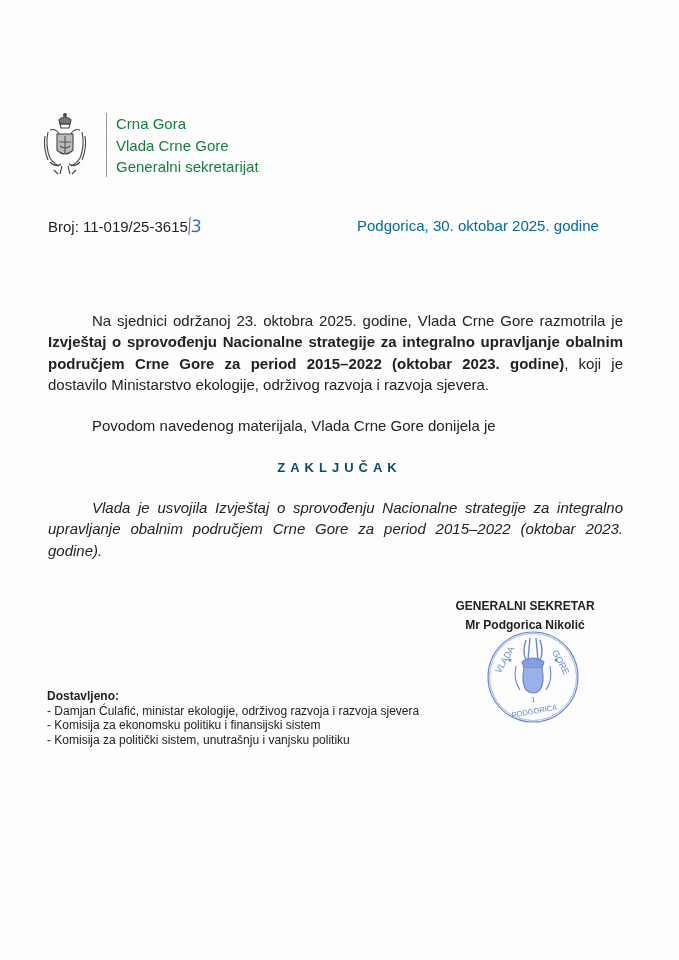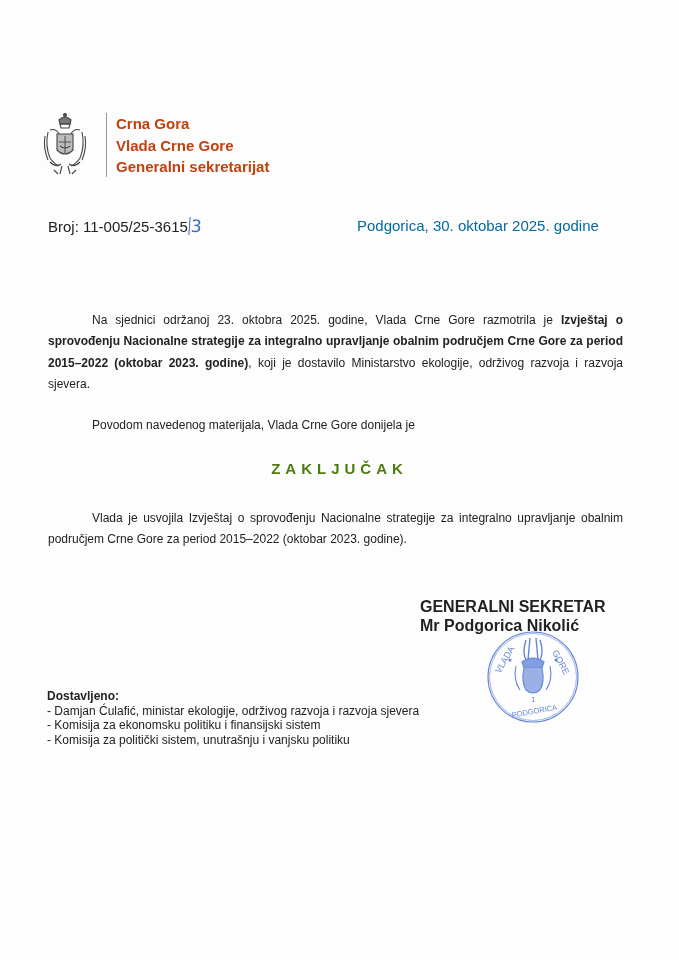--- a/index.html
+++ b/index.html
@@ -4,36 +4,36 @@
 <style>
   html, body { margin: 0; padding: 0; }
   body {
     width: 679px; height: 960px; background: #fdfdfd; position: relative; overflow: hidden;
     font-family: "Liberation Sans", sans-serif; color: #1a1a1a;
   }
   .abs { position: absolute; }
   
   .crest { left: 42px; top: 112px; width: 46px; height: 66px; }
   .vline { left: 106px; top: 113px; width: 1px; height: 64px; background: #9a9a9a; }
-  .org { left: 116px; top: 113px; font-size: 15px; font-weight: bold; line-height: 21.5px; color: #c2410c; }
+  .org { left: 116px; top: 113px; font-size: 15px; font-weight: normal; line-height: 21.5px; color: #15803d; }
   .org div { white-space: nowrap; }
   
   .ref { left: 48px; top: 217px; font-size: 15px; color: #222; white-space: nowrap; }
   .ref .hand { display: inline-block; color: #3a6bb5; font-family: "DejaVu Sans", sans-serif; font-size: 17px; border-left: 1px solid #3a6bb5; padding-left: 1px; margin-left: 1px; transform: skewX(-4deg); line-height: 18px; }
   .place { left: 357px; top: 217px; font-size: 15px; color: #0369a1; white-space: nowrap; }
   
-  .para { left: 48px; width: 575px; font-size: 12px; line-height: 21.4px; text-align: justify; color: #222; }
+  .para { left: 48px; width: 575px; font-size: 15px; line-height: 21.4px; text-align: justify; color: #222; }
   .p1 { top: 310px; }
   .para .indent { display: inline-block; width: 44px; }
   .para b { font-weight: bold; }
   .p2 { top: 415px; left: 92px; width: 531px; }
-  .title { left: 0; width: 679px; top: 460px; text-align: center; font-size: 15px; font-weight: bold; letter-spacing: 5px; color: #4d7c0f; }
-  .p3 { top: 508px; }
+  .title { left: 0; width: 679px; top: 460px; text-align: center; font-size: 13px; font-weight: bold; letter-spacing: 5px; color: #0c4a6e; }
+  .p3 { top: 497px; font-style: italic; }
   
-  .sig { left: 420px; top: 597px; width: 210px; text-align: left; font-size: 16px; font-weight: bold; line-height: 19px; color: #222; }
+  .sig { left: 420px; top: 597px; width: 210px; text-align: center; font-size: 12px; font-weight: bold; line-height: 19px; color: #222; }
   .stamp { left: 486px; top: 630px; width: 94px; height: 94px; }
   
   .dist { left: 47px; top: 689px; font-size: 12px; line-height: 14.5px; color: #222; }
   .dist .head { font-weight: bold; font-size: 12px; }
   .dist div { white-space: nowrap; }
 </style>
 </head>
 <body>
 
 <svg class="abs crest" viewBox="0 0 46 66">
@@ -56,21 +56,21 @@
   </g>
 </svg>
 <div class="abs vline"></div>
 <div class="abs org">
   <div>Crna Gora</div>
   <div>Vlada Crne Gore</div>
   <div>Generalni sekretarijat</div>
 </div>
 
 <div class="abs ref">
-  <span>Broj: 11-005/25-3615</span><span class="hand">3</span>
+  <span>Broj: 11-019/25-3615</span><span class="hand">3</span>
 </div>
 <div class="abs place">Podgorica, 30. oktobar 2025. godine</div>
 
 <div class="abs para p1">
   <span class="indent"></span><span>Na sjednici održanoj 23. oktobra 2025. godine, Vlada Crne Gore razmotrila je </span><b>Izvještaj o sprovođenju Nacionalne strategije za integralno upravljanje obalnim područjem Crne Gore za period 2015–2022 (oktobar 2023. godine)</b><span>, koji je dostavilo Ministarstvo ekologije, održivog razvoja i razvoja sjevera.</span>
 </div>
 
 <div class="abs para p2">Povodom navedenog materijala, Vlada Crne Gore donijela je</div>
 
 <div class="abs title">ZAKLJUČAK</div>

